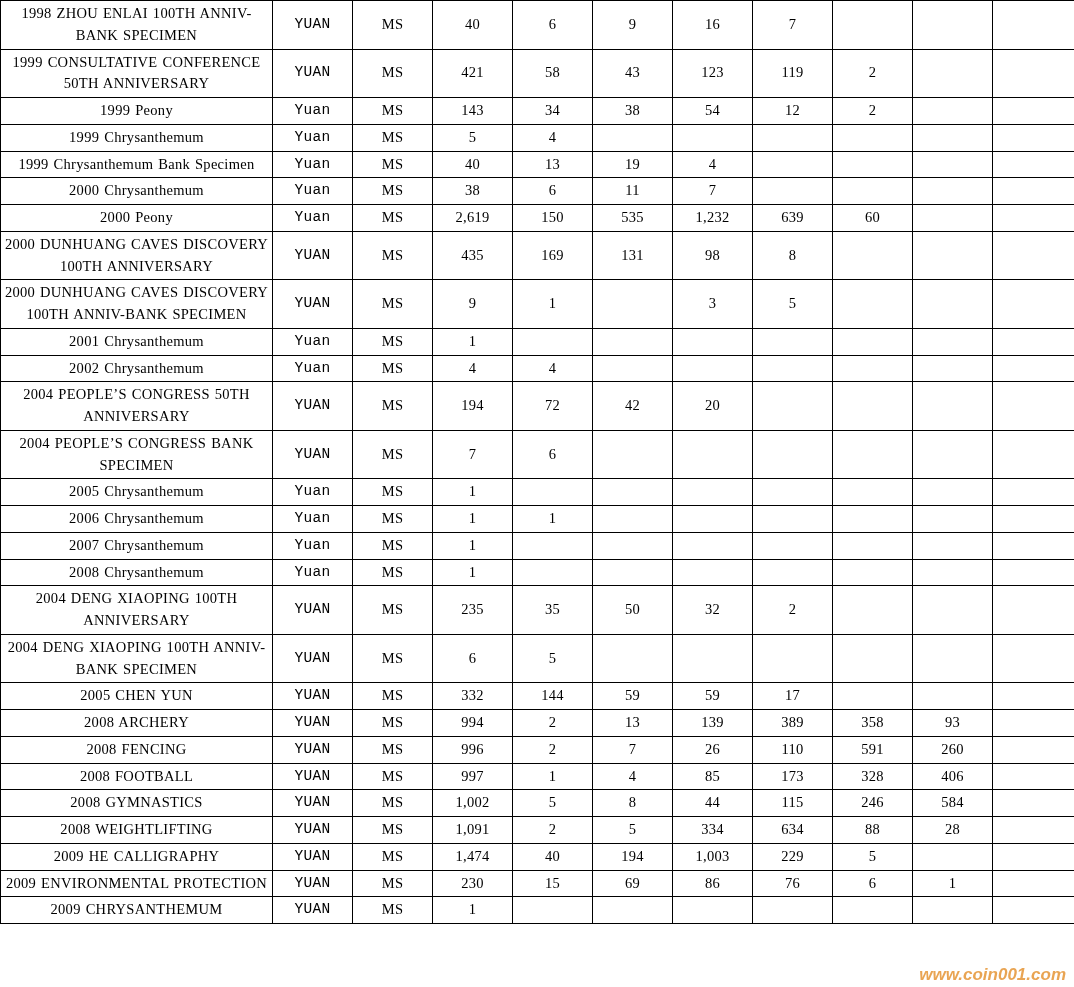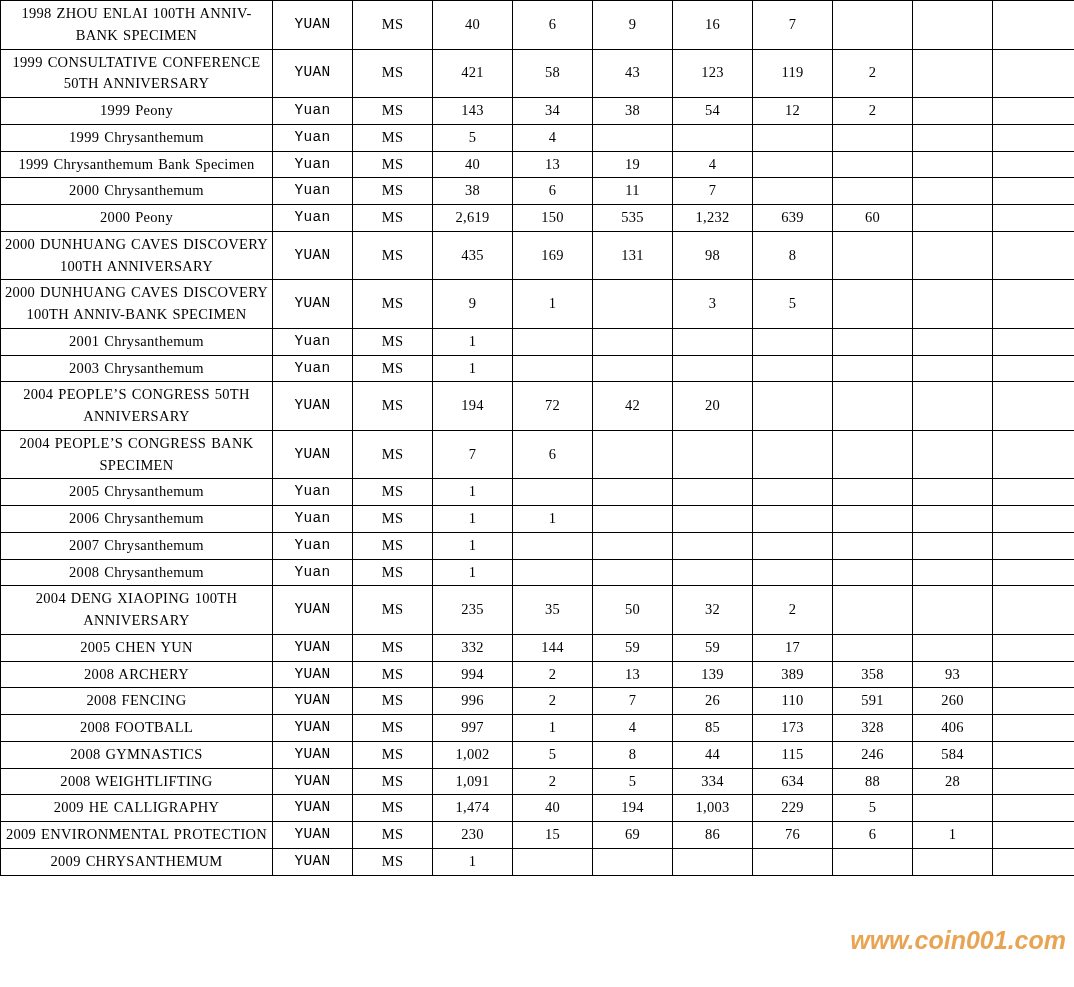--- a/index.html
+++ b/index.html
@@ -42,23 +42,23 @@
   #coin-table td.c4 { width: 80px; }
   #coin-table td.c5 { width: 80px; }
   #coin-table td.c6 { width: 80px; text-align: center; }
   #coin-table td.c7 { width: 80px; }
   #coin-table td.c8 { width: 80px; }
   #coin-table td.c9 { width: 80px; }
   #coin-table td.c10 { width: 82px; }
   .watermark {
     position: absolute;
     right: 8px;
-    bottom: 32px;
+    bottom: 2px;
     font-family: "Liberation Sans", sans-serif;
-    font-size: 25px;
+    font-size: 17px;
     font-weight: bold;
     font-style: italic;
     color: #e8a04a;
     opacity: 0.95;
     letter-spacing: 0px;
     pointer-events: none;
   }
 </style>
 </head>
 <body>
@@ -189,25 +189,25 @@
         <td class="c3">1</td>
         <td class="c4"></td>
         <td class="c5"></td>
         <td class="c6"></td>
         <td class="c7"></td>
         <td class="c8"></td>
         <td class="c9"></td>
         <td class="c10"></td>
       </tr>
       <tr>
-        <td class="c0">2003 Chrysanthemum</td>
-        <td class="c1">Yuan</td>
-        <td class="c2">MS</td>
-        <td class="c3">1</td>
-        <td class="c4"></td>
+        <td class="c0">2002 Chrysanthemum</td>
+        <td class="c1">Yuan</td>
+        <td class="c2">MS</td>
+        <td class="c3">4</td>
+        <td class="c4">4</td>
         <td class="c5"></td>
         <td class="c6"></td>
         <td class="c7"></td>
         <td class="c8"></td>
         <td class="c9"></td>
         <td class="c10"></td>
       </tr>
       <tr>
         <td class="c0">2004 PEOPLE’S CONGRESS 50TH ANNIVERSARY</td>
         <td class="c1">YUAN</td>
@@ -288,20 +288,33 @@
       </tr>
       <tr>
         <td class="c0">2004 DENG XIAOPING 100TH ANNIVERSARY</td>
         <td class="c1">YUAN</td>
         <td class="c2">MS</td>
         <td class="c3">235</td>
         <td class="c4">35</td>
         <td class="c5">50</td>
         <td class="c6">32</td>
         <td class="c7">2</td>
+        <td class="c8"></td>
+        <td class="c9"></td>
+        <td class="c10"></td>
+      </tr>
+      <tr>
+        <td class="c0">2004 DENG XIAOPING 100TH ANNIV-BANK SPECIMEN</td>
+        <td class="c1">YUAN</td>
+        <td class="c2">MS</td>
+        <td class="c3">6</td>
+        <td class="c4">5</td>
+        <td class="c5"></td>
+        <td class="c6"></td>
+        <td class="c7"></td>
         <td class="c8"></td>
         <td class="c9"></td>
         <td class="c10"></td>
       </tr>
       <tr>
         <td class="c0">2005 CHEN YUN</td>
         <td class="c1">YUAN</td>
         <td class="c2">MS</td>
         <td class="c3">332</td>
         <td class="c4">144</td>

